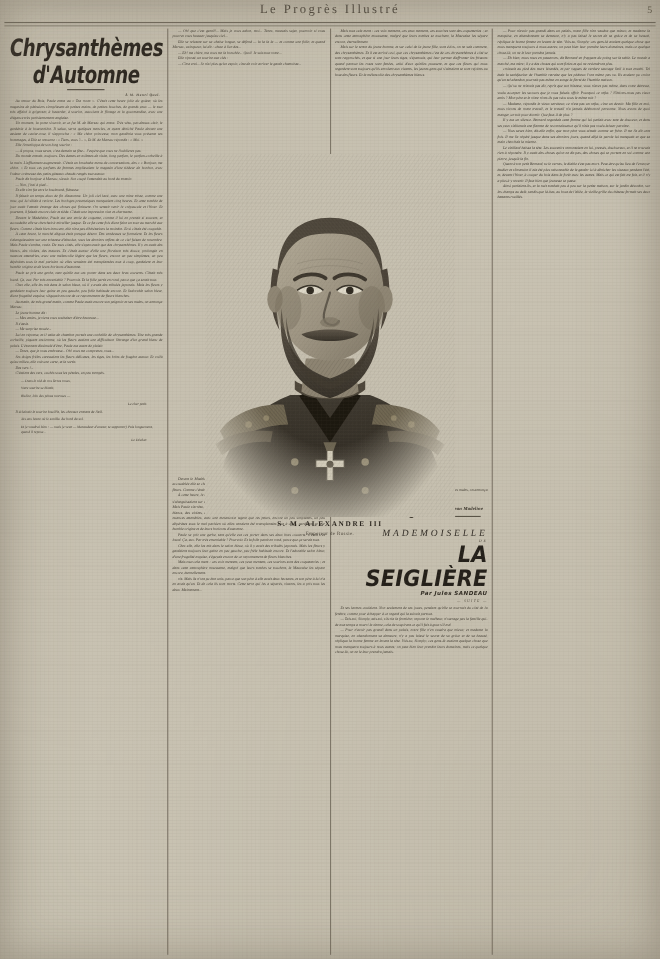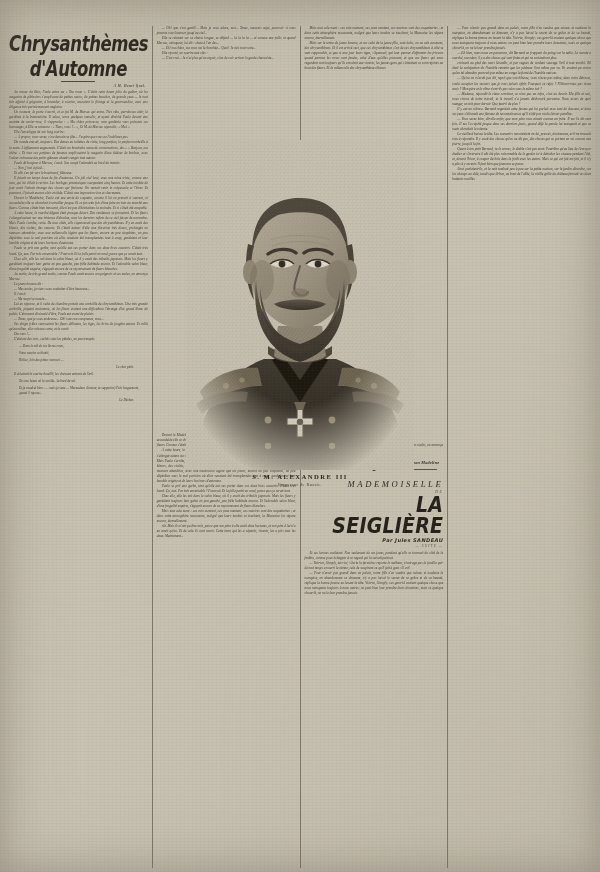--- a/index.html
+++ b/index.html
@@ -241,20 +241,25 @@
     letter-spacing: .4px;
     color: #443e34;
     margin-top: 2px;
   }
 </style>
 </head>
 <body>
 
 <div class="page">
 
+  <div class="masthead">
+    <div class="masthead-title">Le Progrès Illustré</div>
+    <div class="masthead-folio">5</div>
+    <div class="masthead-rule"></div>
+  </div>
 
   <div class="cols">
 
     <div class="col">
       <div class="article-title">Chrysanthèmes d'Automne</div>
       <div class="title-rule"></div>
       <div class="byline">À M. Henri Quel.</div>
 
       <p class="body-text">Au retour du Bois, Paule entra au « Tea room ». C'était cette heure jolie du goûter, où les magasins de pâtissiers s'emplissent de petites mains, de petites bouches, de grands yeux — le tout très affairé à grignoter, à bavarder, à sourire, associant le flirtage et la gourmandise, avec une élégance très parisiennement anglaise.</p>
       <p class="body-text">Un moment, la porte s'ouvrit, et ce fut M. de Marsac qui entra. Très vêtu, par-dessus clair, le gardénia à la boutonnière. Il salua, serra quelques mencles, et ayant déniché Paule devant une assiette de caviar-rose, il s'approcha : « Ma chère princesse, mon gardénia vous présente ses hommages, à Elle se retourne : « Tiens, vous ?... », Et M. de Marsac répondit : « Moi. »</p>

